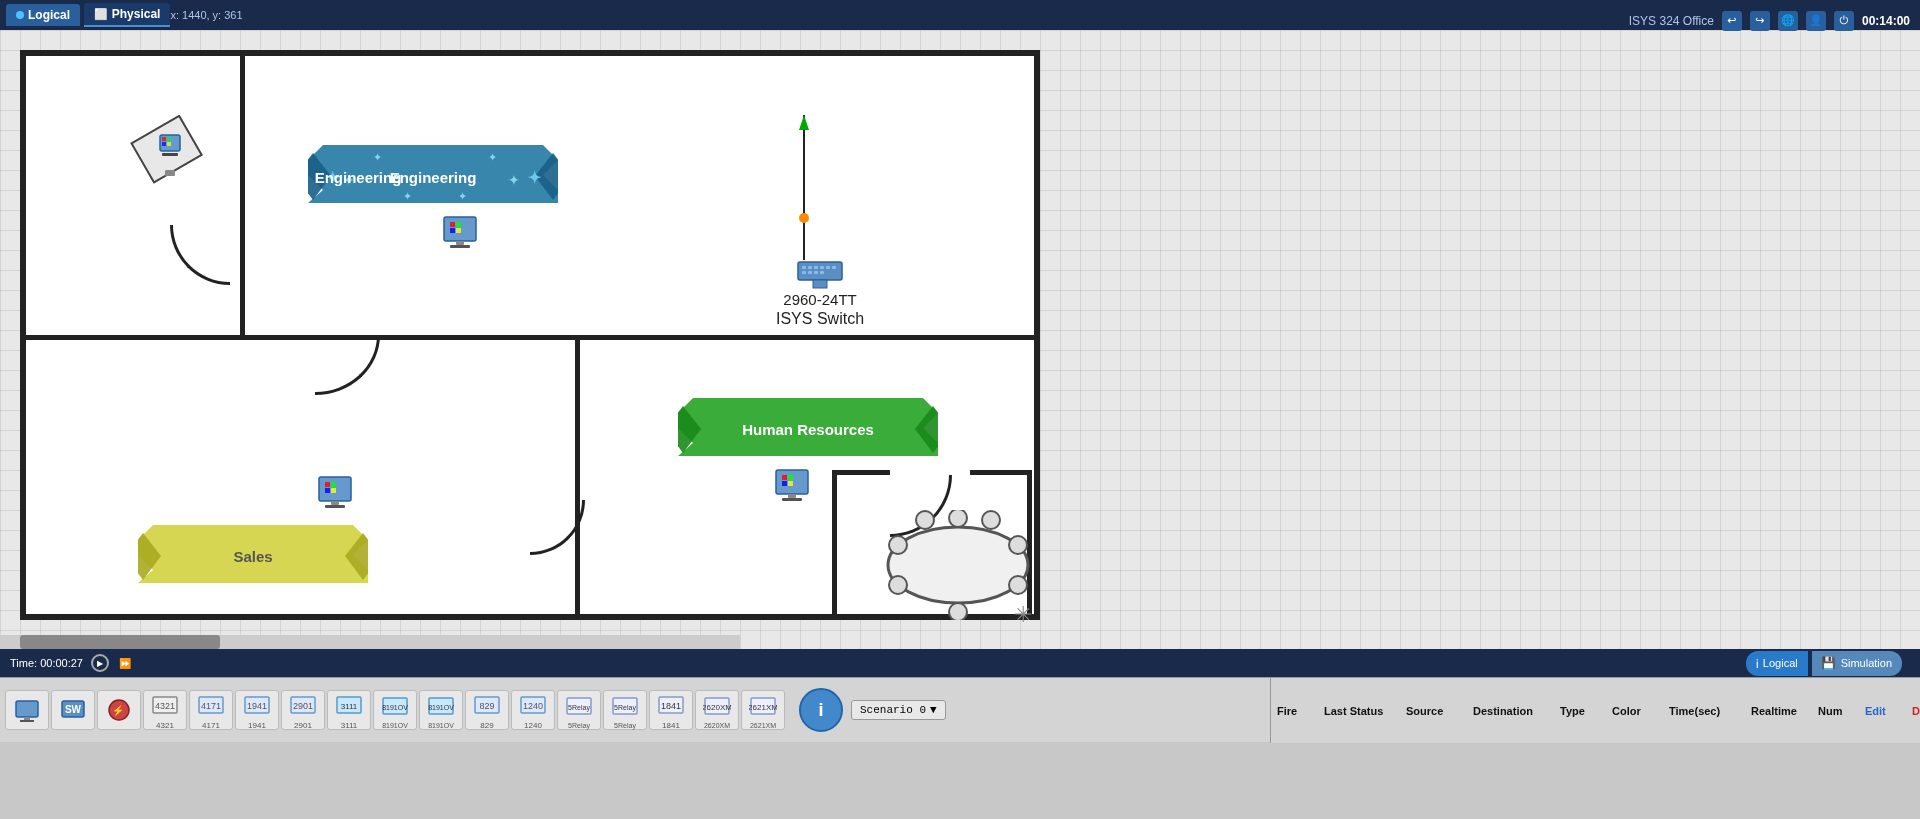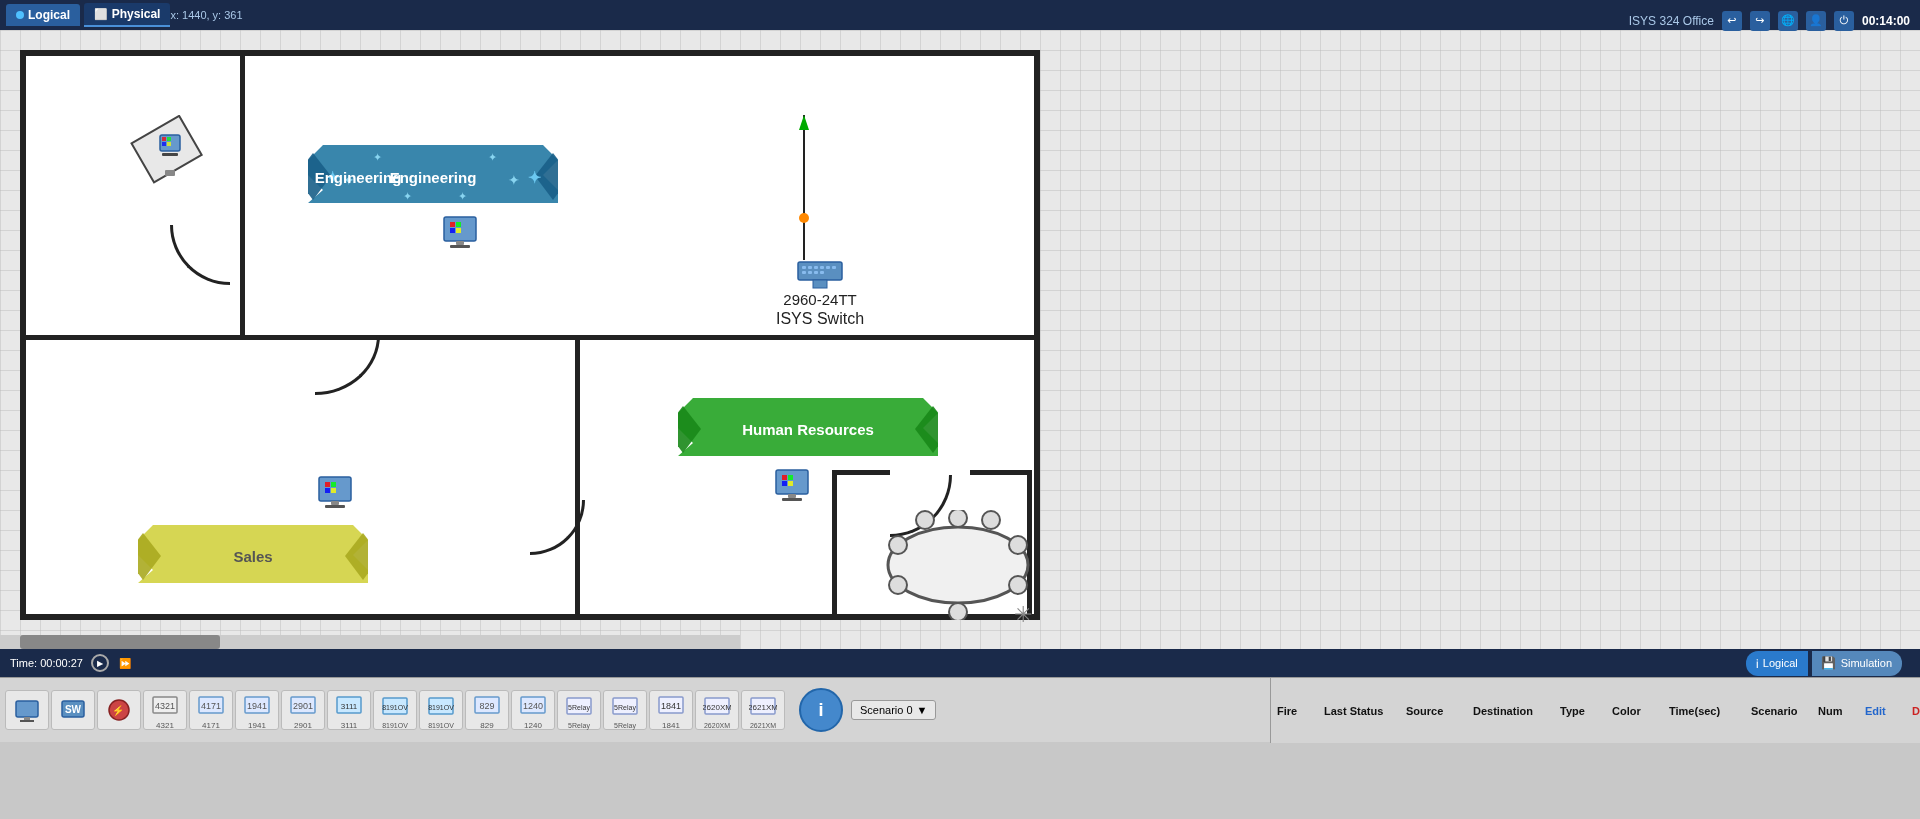--- a/index.html
+++ b/index.html
@@ -221,20 +221,21 @@
     .scenario-btn {
       background: #e8e8e8;
       border: 1px solid #999;
       border-radius: 3px;
       padding: 3px 8px;
       font-size: 11px;
       cursor: pointer;
       display: flex;
       align-items: center;
       gap: 4px;
+      font-family: Liberation Mono, monospace;
     }
 
     
     .event-header {
       position: absolute;
       right: 0;
       top: 0;
       width: 650px;
       height: 65px;
       background: #d4d4d4;
@@ -663,18 +664,18 @@
   </button>
 
   <div class="event-header">
     <span style="min-width:35px;">Fire</span>
     <span style="min-width:70px;">Last Status</span>
     <span style="min-width:55px;">Source</span>
     <span style="min-width:75px;">Destination</span>
     <span style="min-width:40px;">Type</span>
     <span style="min-width:45px;">Color</span>
     <span style="min-width:70px;">Time(sec)</span>
-    <span style="min-width:55px;">Scenario</span>
+    <span style="min-width:55px;">Realtime</span>
     <span style="min-width:35px;">Num</span>
     <span style="min-width:35px;cursor:pointer;color:#2266cc;">Edit</span>
     <span style="min-width:45px;cursor:pointer;color:#cc2222;">Delete</span>
   </div>
 </div>
 
 </body></html>

